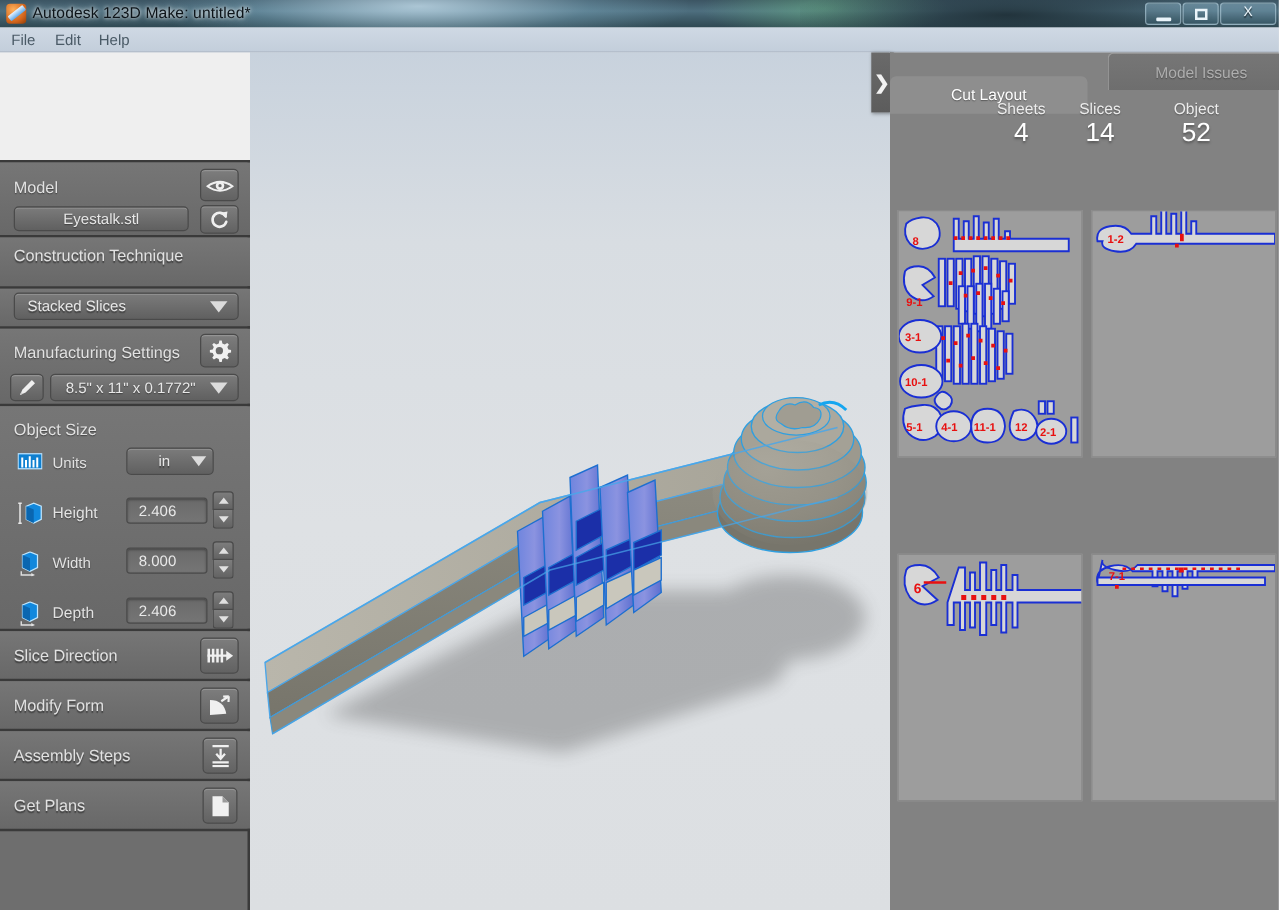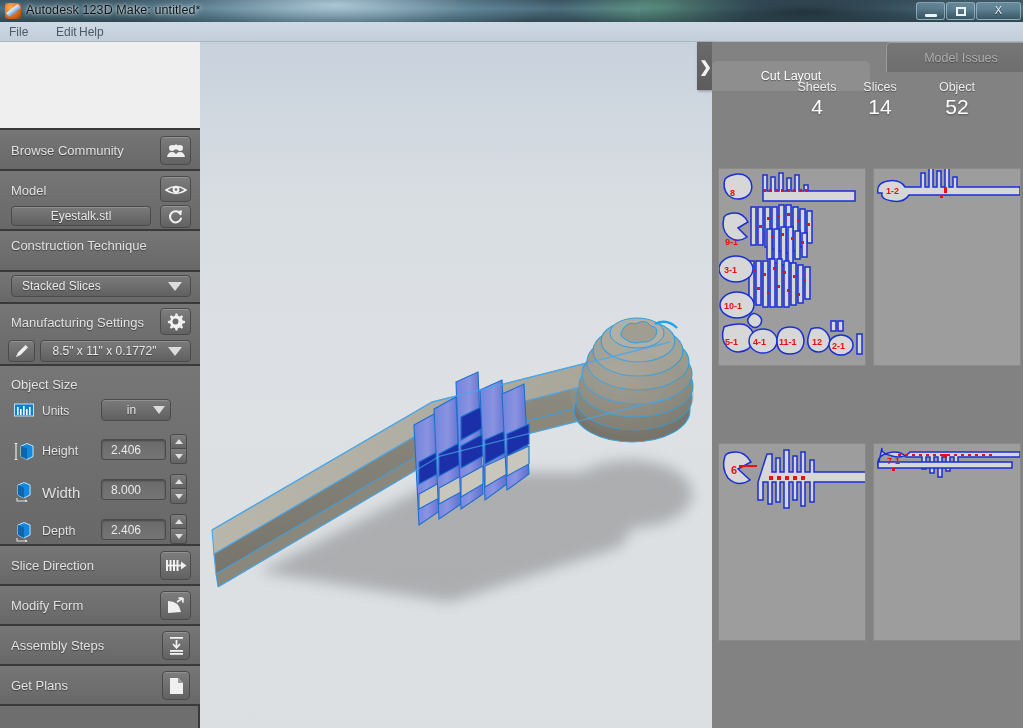--- a/index.html
+++ b/index.html
@@ -234,21 +234,21 @@
       <div class="max-sq"></div>
     </div>
     <div class="wbtn close">
       <span>X</span>
     </div>
   </div>
 </div>
 
 <div class="menubar">
   <div class="menu-item" style="left:9px;">File</div>
-  <div class="menu-item" style="left:56px;">Edit</div>
+  <div class="menu-item" style="left:44px;">Edit</div>
   <div class="menu-item" style="left:79px;">Help</div>
 </div>
 
 <div class="leftbg"></div>
 
 <div class="viewport">
   <div class="model-wrap">
     <svg width="512" height="686" viewBox="0 0 512 686">
       <defs>
         <linearGradient id="shaftTop" x1="0" y1="0" x2="1" y2="0">
@@ -324,32 +324,20 @@
       </g>
 
       <polyline points="12,488 232,360 470,300" fill="none" stroke="#49a7ea" stroke-width="1.3" opacity="0.85"></polyline>
       <polyline points="18,545 240,414 470,356" fill="none" stroke="#49a7ea" stroke-width="1.3" opacity="0.7"></polyline>
     </svg>
   </div>
 </div>
 
 <div class="sidebar">
 
-  <div class="sb-section" style="height:41px;">
-    <div class="sb-label" style="top:13px;">Browse Community</div>
-    <div class="sb-btn" style="left:160px;top:6px;width:31px;height:29px;">
-      <svg width="20" height="14" viewBox="0 0 20 14">
-        <circle cx="6" cy="4" r="3" fill="#f0f0f0"></circle>
-          <circle cx="14" cy="4" r="3" fill="#f0f0f0"></circle>
-        <circle cx="10" cy="3" r="2.6" fill="#f0f0f0"></circle>
-        <path d="M1,13 q1,-5 5,-5 q4,0 5,5 z" fill="#f0f0f0"></path>
-        <path d="M9,13 q1,-5 5,-5 q4,0 5,5 z" fill="#f0f0f0"></path>
-      </svg>
-    </div>
-  </div>
 
   <div class="sb-section" style="height:60px;">
     <div class="sb-label" style="top:12px;">Model</div>
     <div class="sb-btn" style="left:160px;top:5px;width:31px;height:26px;">
       <svg width="22" height="13" viewBox="0 0 22 13">
         <path d="M1,7 q10,-7 20,0 q-10,7 -20,0 z" fill="none" stroke="#f0f0f0" stroke-width="1.6"></path>
         <circle cx="11" cy="6.5" r="3.4" fill="#f0f0f0"></circle>
         <circle cx="11" cy="6.5" r="1.3" fill="#6b6b6b"></circle>
       </svg>
     </div>
@@ -432,21 +420,21 @@
     </div>
 
     <div class="dim-icon" style="left:14px;top:116px;">
       <svg width="22" height="20" viewBox="0 0 22 20">
         <polygon points="4,3 10,0.5 16,3 16,13 10,16 4,13" fill="#1188dd" stroke="#bfe6ff" stroke-width="1"></polygon>
         <polygon points="4,3 10,5.5 10,16 4,13" fill="#0a66b0"></polygon>
         <path d="M3,16 L3,19 L12,19" stroke="#e0e0e0" stroke-width="1.1" fill="none"></path>
         <polygon points="11,17.4 14,19 11,20.4" fill="#e0e0e0"></polygon>
       </svg>
     </div>
-    <div class="sb-label" style="left:42px;top:118px;font-size:15px;">Width</div>
+    <div class="sb-label" style="left:42px;top:118px;font-size:12px;">Width</div>
     <div class="num-field" style="left:101px;top:113px;width:65px;height:21px;">8.000</div>
     <div class="spin" style="left:170px;top:108px;">
       <div class="up">
           <span class="tri-u"></span>
         </div>
       <div class="dn">
           <span class="tri-d"></span>
         </div>
     </div>
 

